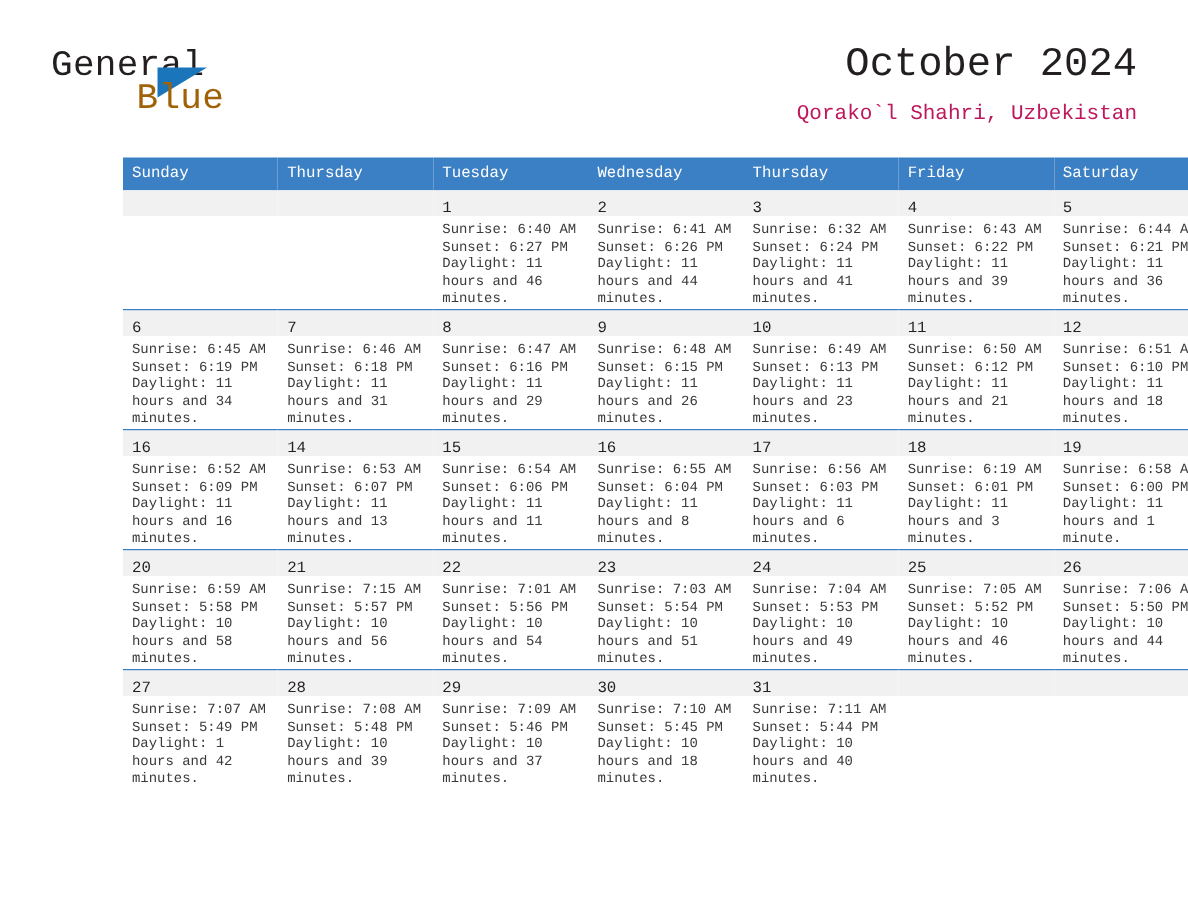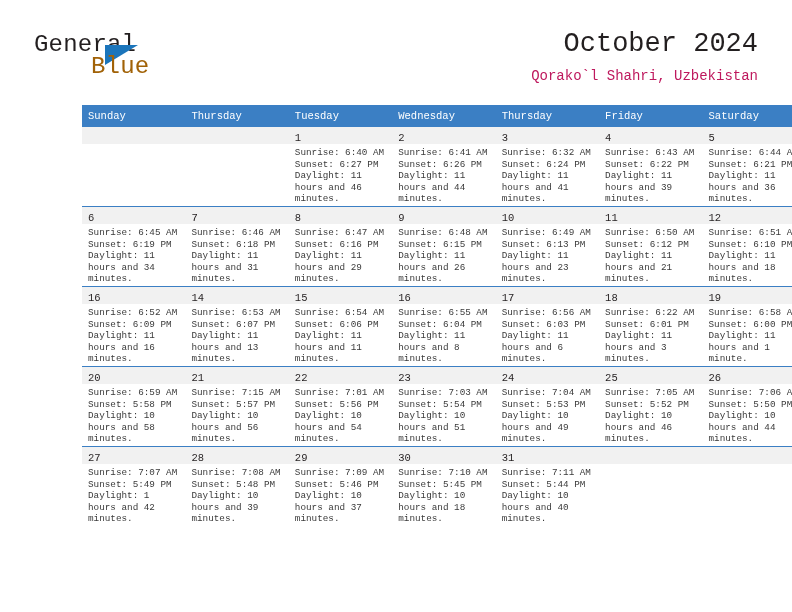--- a/index.html
+++ b/index.html
@@ -376,21 +376,21 @@
                 <div class="cell-line">Sunrise: 6:56 AM</div>
                 <div class="cell-line">Sunset: 6:03 PM</div>
                 <div class="cell-line wrap">Daylight: 11 hours and 6 minutes.</div>
               </div>
             </div>
           </td>
           <td>
             <div class="cell-inner">
               <div class="daynum-band"><span class="daynum">18</span></div>
               <div class="cell-body">
-                <div class="cell-line">Sunrise: 6:22 AM</div>
+                <div class="cell-line">Sunrise: 6:19 AM</div>
                 <div class="cell-line">Sunset: 6:01 PM</div>
                 <div class="cell-line wrap">Daylight: 11 hours and 3 minutes.</div>
               </div>
             </div>
           </td>
           <td>
             <div class="cell-inner">
               <div class="daynum-band"><span class="daynum">19</span></div>
               <div class="cell-body">
                 <div class="cell-line">Sunrise: 6:58 AM</div>

